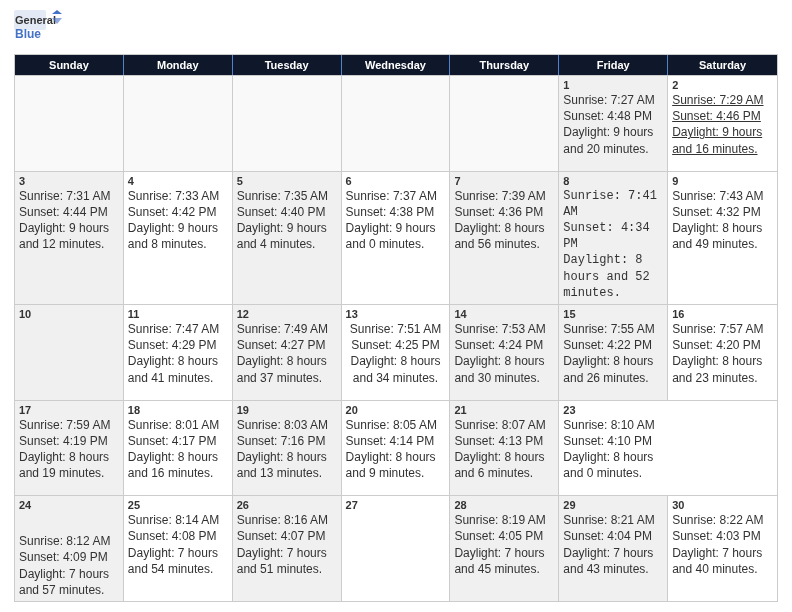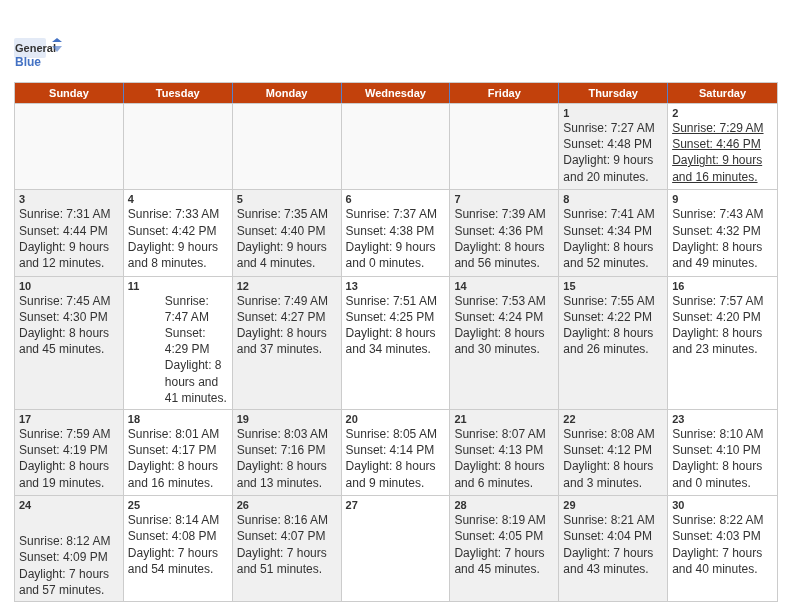--- a/index.html
+++ b/index.html
@@ -15,21 +15,20 @@
       height: 612px;
       padding: 10px 14px;
       display: flex;
       flex-direction: column;
     }
     .header {
       display: flex;
       justify-content: space-between;
       align-items: flex-start;
       margin-bottom: 6px;
-      margin-top: 28px;
     }
     .logo {
       display: flex;
       align-items: center;
       gap: 4px;
     }
     .title-block {
       text-align: right;
     }
     .month-title {
@@ -43,21 +42,21 @@
     }
     .calendar {
       flex: 1;
       display: flex;
       flex-direction: column;
       border: 1px solid #ccc;
     }
     .cal-header {
       display: grid;
       grid-template-columns: repeat(7, 1fr);
-      background: #c2410c;
+      background: #0f172a;
     }
     .cal-header-cell {
       color: #fff;
       font-size: 11px;
       font-weight: bold;
       text-align: center;
       padding: 4px 2px;
       border-right: 1px solid #5580cc;
     }
     .cal-header-cell:last-child { border-right: none; }
@@ -111,25 +110,25 @@
 </div>
     <div class="title-block">
       <div class="month-title"></div>
       <div class="location"></div>
     </div>
   </div>
 
   <div class="calendar">
     <div class="cal-header">
     <div class="cal-header-cell">Sunday</div>
+        <div class="cal-header-cell">Monday</div>
         <div class="cal-header-cell">Tuesday</div>
-        <div class="cal-header-cell">Monday</div>
         <div class="cal-header-cell">Wednesday</div>
+        <div class="cal-header-cell">Thursday</div>
         <div class="cal-header-cell">Friday</div>
-        <div class="cal-header-cell">Thursday</div>
         <div class="cal-header-cell">Saturday</div>
       </div>
     <div class="cal-body">
     <div class="cal-row">
           <div class="cal-cell empty"></div>
           <div class="cal-cell empty"></div>
           <div class="cal-cell empty"></div>
           <div class="cal-cell empty"></div>
           <div class="cal-cell empty"></div>
           <div class="cal-cell shaded">
@@ -171,53 +170,50 @@
 Daylight: 9 hours and 0 minutes.</div>
           </div>
           <div class="cal-cell shaded">
             <span class="day-num">7</span>
             <div class="day-info" style="white-space: pre-line;">Sunrise: 7:39 AM
 Sunset: 4:36 PM
 Daylight: 8 hours and 56 minutes.</div>
           </div>
           <div class="cal-cell shaded">
             <span class="day-num">8</span>
-            <div class="day-info" style="white-space: pre-line;">Sunrise: 7:41 AM
+            <div class="day-info" style="white-space: pre-line; font-family: Liberation Mono, monospace;">Sunrise: 7:41 AM
 Sunset: 4:34 PM
 Daylight: 8 hours and 52 minutes.</div>
           </div>
           <div class="cal-cell">
             <span class="day-num">9</span>
             <div class="day-info" style="white-space: pre-line;">Sunrise: 7:43 AM
 Sunset: 4:32 PM
 Daylight: 8 hours and 49 minutes.</div>
           </div>
         </div>
         <div class="cal-row">
           <div class="cal-cell shaded">
             <span class="day-num">10</span>
-            <div class="day-info" style="white-space: pre-line;">Sunrise: 7:45 AM
-Sunset: 4:30 PM
-Daylight: 8 hours and 45 minutes.</div>
           </div>
           <div class="cal-cell">
             <span class="day-num">11</span>
-            <div class="day-info" style="white-space: pre-line; margin-left: 37px;">Sunrise: 7:47 AM
+            <div class="day-info" style="white-space: pre-line;">Sunrise: 7:47 AM
 Sunset: 4:29 PM
 Daylight: 8 hours and 41 minutes.</div>
           </div>
           <div class="cal-cell shaded">
             <span class="day-num">12</span>
             <div class="day-info" style="white-space: pre-line;">Sunrise: 7:49 AM
 Sunset: 4:27 PM
 Daylight: 8 hours and 37 minutes.</div>
           </div>
           <div class="cal-cell">
             <span class="day-num">13</span>
-            <div class="day-info" style="white-space: pre-line;">Sunrise: 7:51 AM
+            <div class="day-info" style="white-space: pre-line; text-align: center;">Sunrise: 7:51 AM
 Sunset: 4:25 PM
 Daylight: 8 hours and 34 minutes.</div>
           </div>
           <div class="cal-cell shaded">
             <span class="day-num">14</span>
             <div class="day-info" style="white-space: pre-line;">Sunrise: 7:53 AM
 Sunset: 4:24 PM
 Daylight: 8 hours and 30 minutes.</div>
           </div>
           <div class="cal-cell shaded">
@@ -256,26 +252,20 @@
             <span class="day-num">20</span>
             <div class="day-info" style="white-space: pre-line;">Sunrise: 8:05 AM
 Sunset: 4:14 PM
 Daylight: 8 hours and 9 minutes.</div>
           </div>
           <div class="cal-cell shaded">
             <span class="day-num">21</span>
             <div class="day-info" style="white-space: pre-line;">Sunrise: 8:07 AM
 Sunset: 4:13 PM
 Daylight: 8 hours and 6 minutes.</div>
-          </div>
-          <div class="cal-cell shaded">
-            <span class="day-num">22</span>
-            <div class="day-info" style="white-space: pre-line;">Sunrise: 8:08 AM
-Sunset: 4:12 PM
-Daylight: 8 hours and 3 minutes.</div>
           </div>
           <div class="cal-cell">
             <span class="day-num">23</span>
             <div class="day-info" style="white-space: pre-line;">Sunrise: 8:10 AM
 Sunset: 4:10 PM
 Daylight: 8 hours and 0 minutes.</div>
           </div>
         </div>
         <div class="cal-row">
           <div class="cal-cell shaded">

